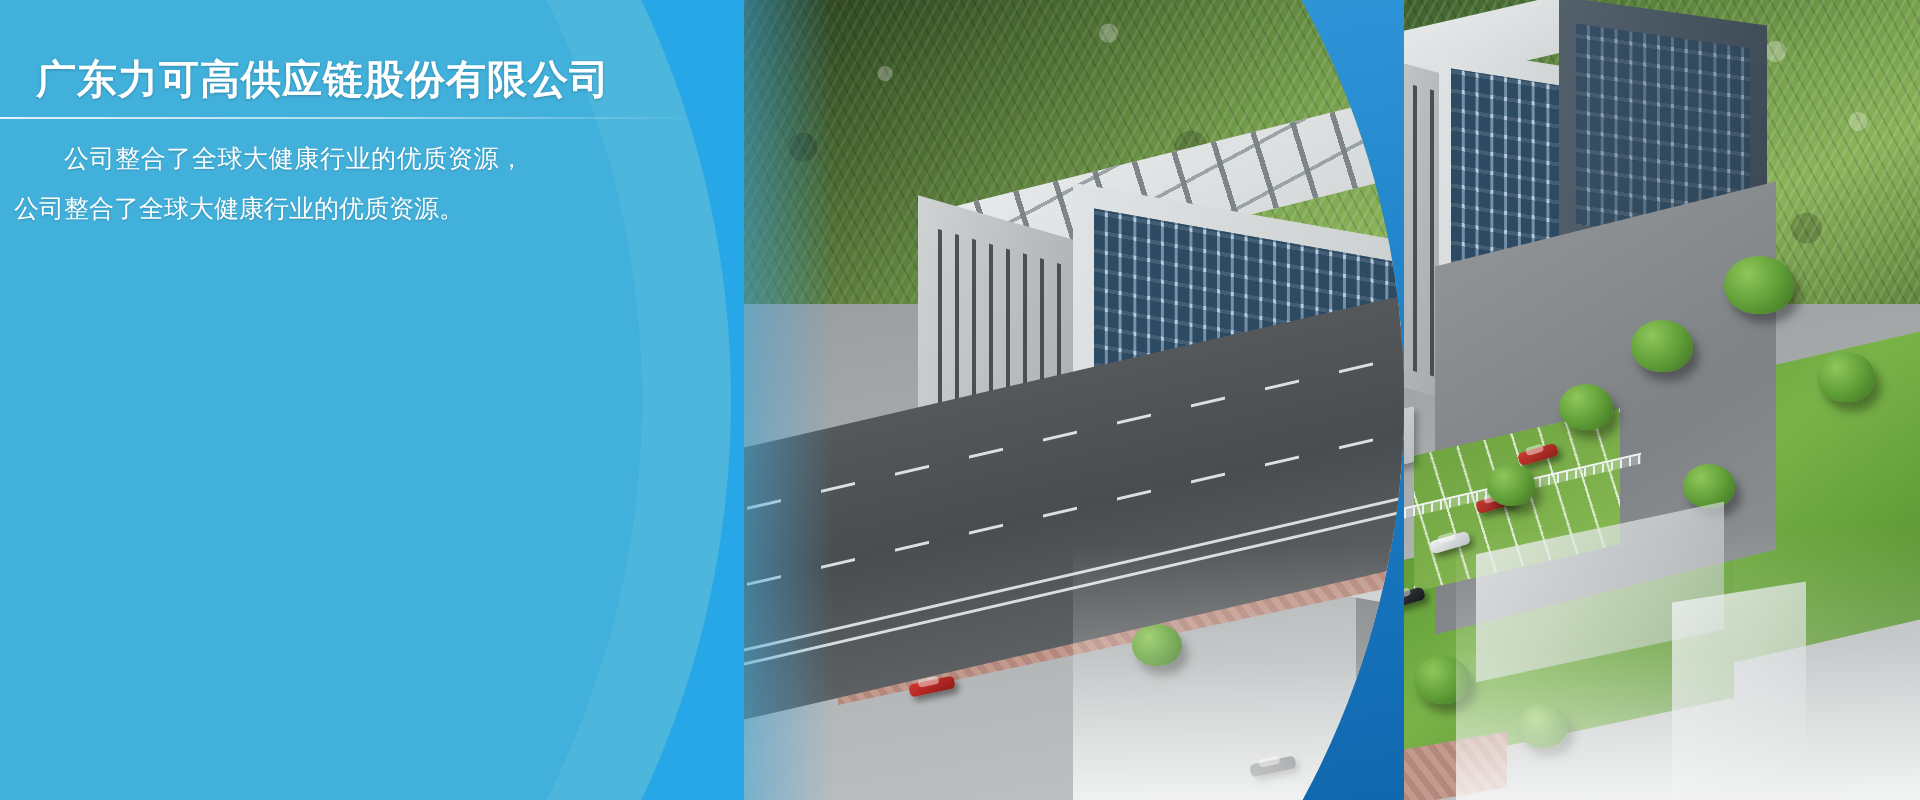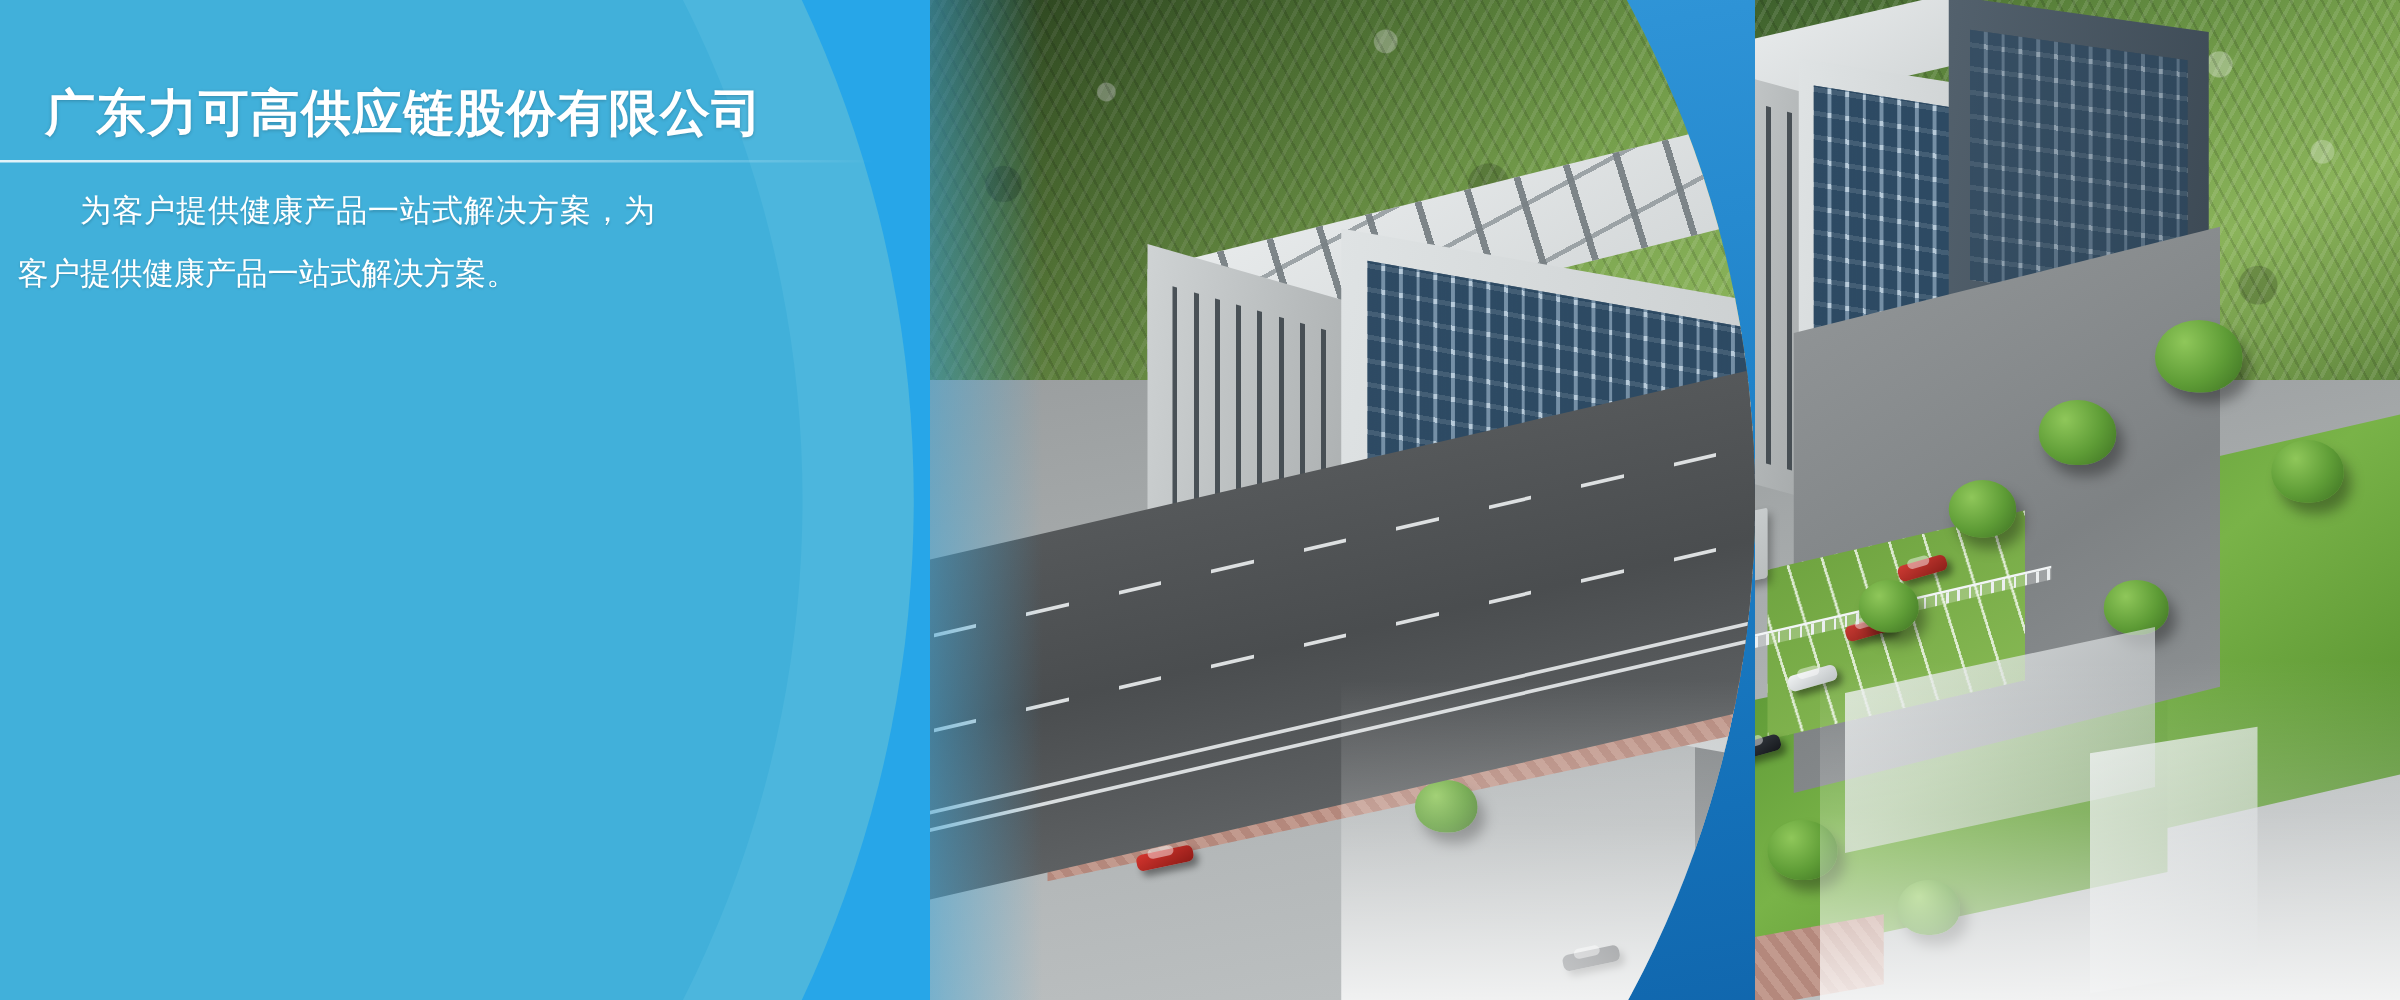--- a/index.html
+++ b/index.html
@@ -206,21 +206,21 @@
     position:absolute; left:28%; bottom:0; width:74%; height:32%;
     background:linear-gradient(0deg, rgba(255,255,255,.78) 0%, rgba(255,255,255,.22) 55%, rgba(255,255,255,0) 100%);
   }
   .photo-fade-l {
     position:absolute; left:0; top:0; width:90px; height:100%;
     background:linear-gradient(90deg, rgba(66,168,217,.55) 0%, rgba(66,168,217,0) 100%);
   }
 
   
   .content {
-    position:absolute; left:0; top:11px; width:760px; height:624px;
+    position:absolute; left:0; top:0; width:760px; height:624px;
     z-index:20;
   }
   .title {
     position:absolute; left:36px; top:52px;
     font-size:40px; font-weight:bold; color:#ffffff;
     letter-spacing:1px; white-space:nowrap;
     text-shadow:0 1px 3px rgba(0,0,0,.22);
   }
   .divider {
     position:absolute; left:0; top:117px; width:700px; height:2px;
@@ -358,17 +358,17 @@
       </div>
     </div>
 
     <div class="photo-fade-l"></div>
   </div>
 
   <div class="content">
     <div class="title">广东力可高供应链股份有限公司</div>
     <div class="divider"></div>
     <div class="body-text">
-      <p class="para">为客户提供健康产品一站式解决方案，为客户提供健康产品一站式解决方案。</p>
+      <p class="para">公司整合了全球大健康行业的优质资源，公司整合了全球大健康行业的优质资源。</p>
     </div>
   </div>
 
 </div>
 
 </body></html>

